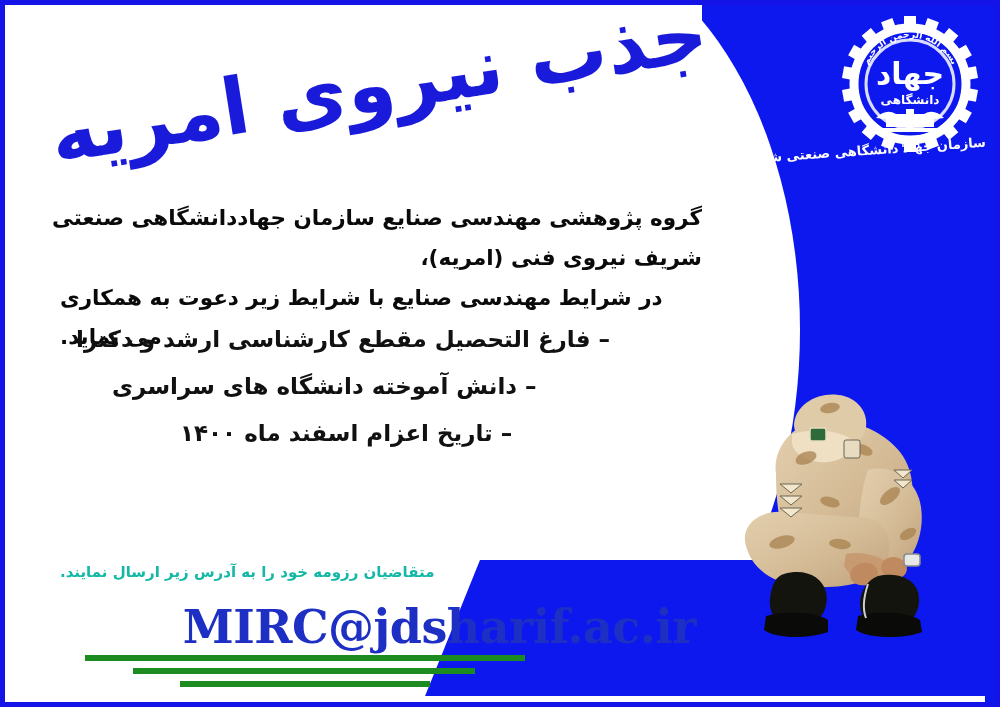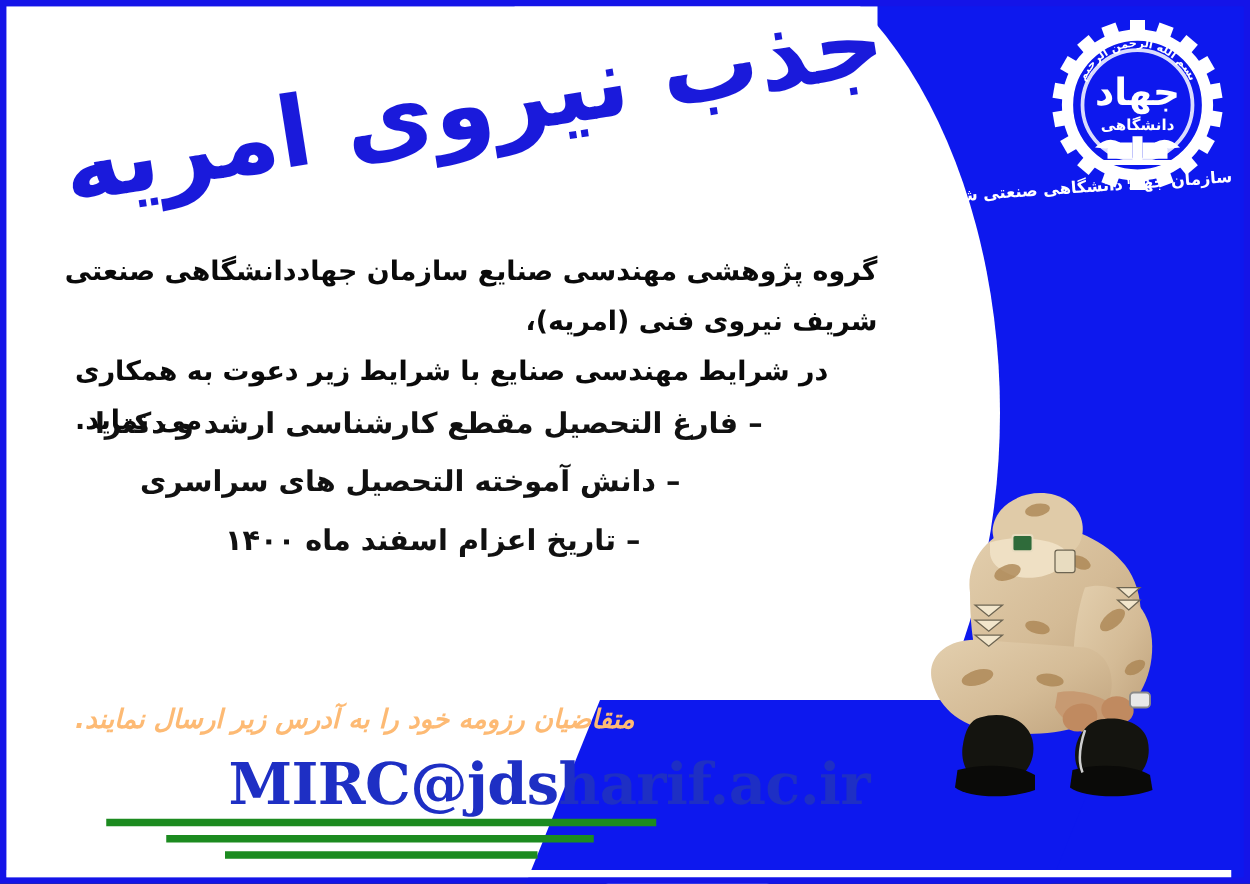--- a/index.html
+++ b/index.html
@@ -138,25 +138,24 @@
 
   
   .contact-note {
     position: absolute;
     z-index: 10;
     left: 60px;
     top: 563px;
     width: 620px;
     direction: rtl;
     text-align: left;
-    color: #fdba74;
-    font-size: 21px;
-    font-weight: 700;
-    white-space: nowrap;
-    font-style: italic;
+    color: #14b8a6;
+    font-size: 15px;
+    font-weight: 700;
+    white-space: nowrap;
   }
   .email {
     position: absolute;
     z-index: 10;
     left: 76px;
     top: 600px;
     width: 620px;
     direction: ltr;
     text-align: right;
     color: #1E2FC4;
@@ -231,21 +230,21 @@
 
   <div class="title">جذب نیروی امریه</div>
 
   <div class="body-text">
     <span class="line-1">گروه پژوهشی مهندسی صنایع سازمان جهاددانشگاهی صنعتی شریف نیروی فنی (امریه)،</span>
     <span class="line-2">در شرایط مهندسی صنایع با شرایط زیر دعوت به همکاری می نماید.</span>
   </div>
 
   <ul class="requirements">
     <li class="r0">– فارغ التحصیل مقطع کارشناسی ارشد و دکترا</li>
-    <li class="r1">– دانش آموخته التحصیل های سراسری</li>
+    <li class="r1">– دانش آموخته دانشگاه های سراسری</li>
     <li class="r3">– تاریخ اعزام اسفند ماه ۱۴۰۰</li>
   </ul>
 
   <div class="contact-note">متقاضیان رزومه خود را به آدرس زیر ارسال نمایند.</div>
   <div class="email">MIRC@jdsharif.ac.ir</div>
 
   <div class="green-bars">
     <div class="bar b0"></div>
     <div class="bar b1"></div>
     <div class="bar b2"></div>

